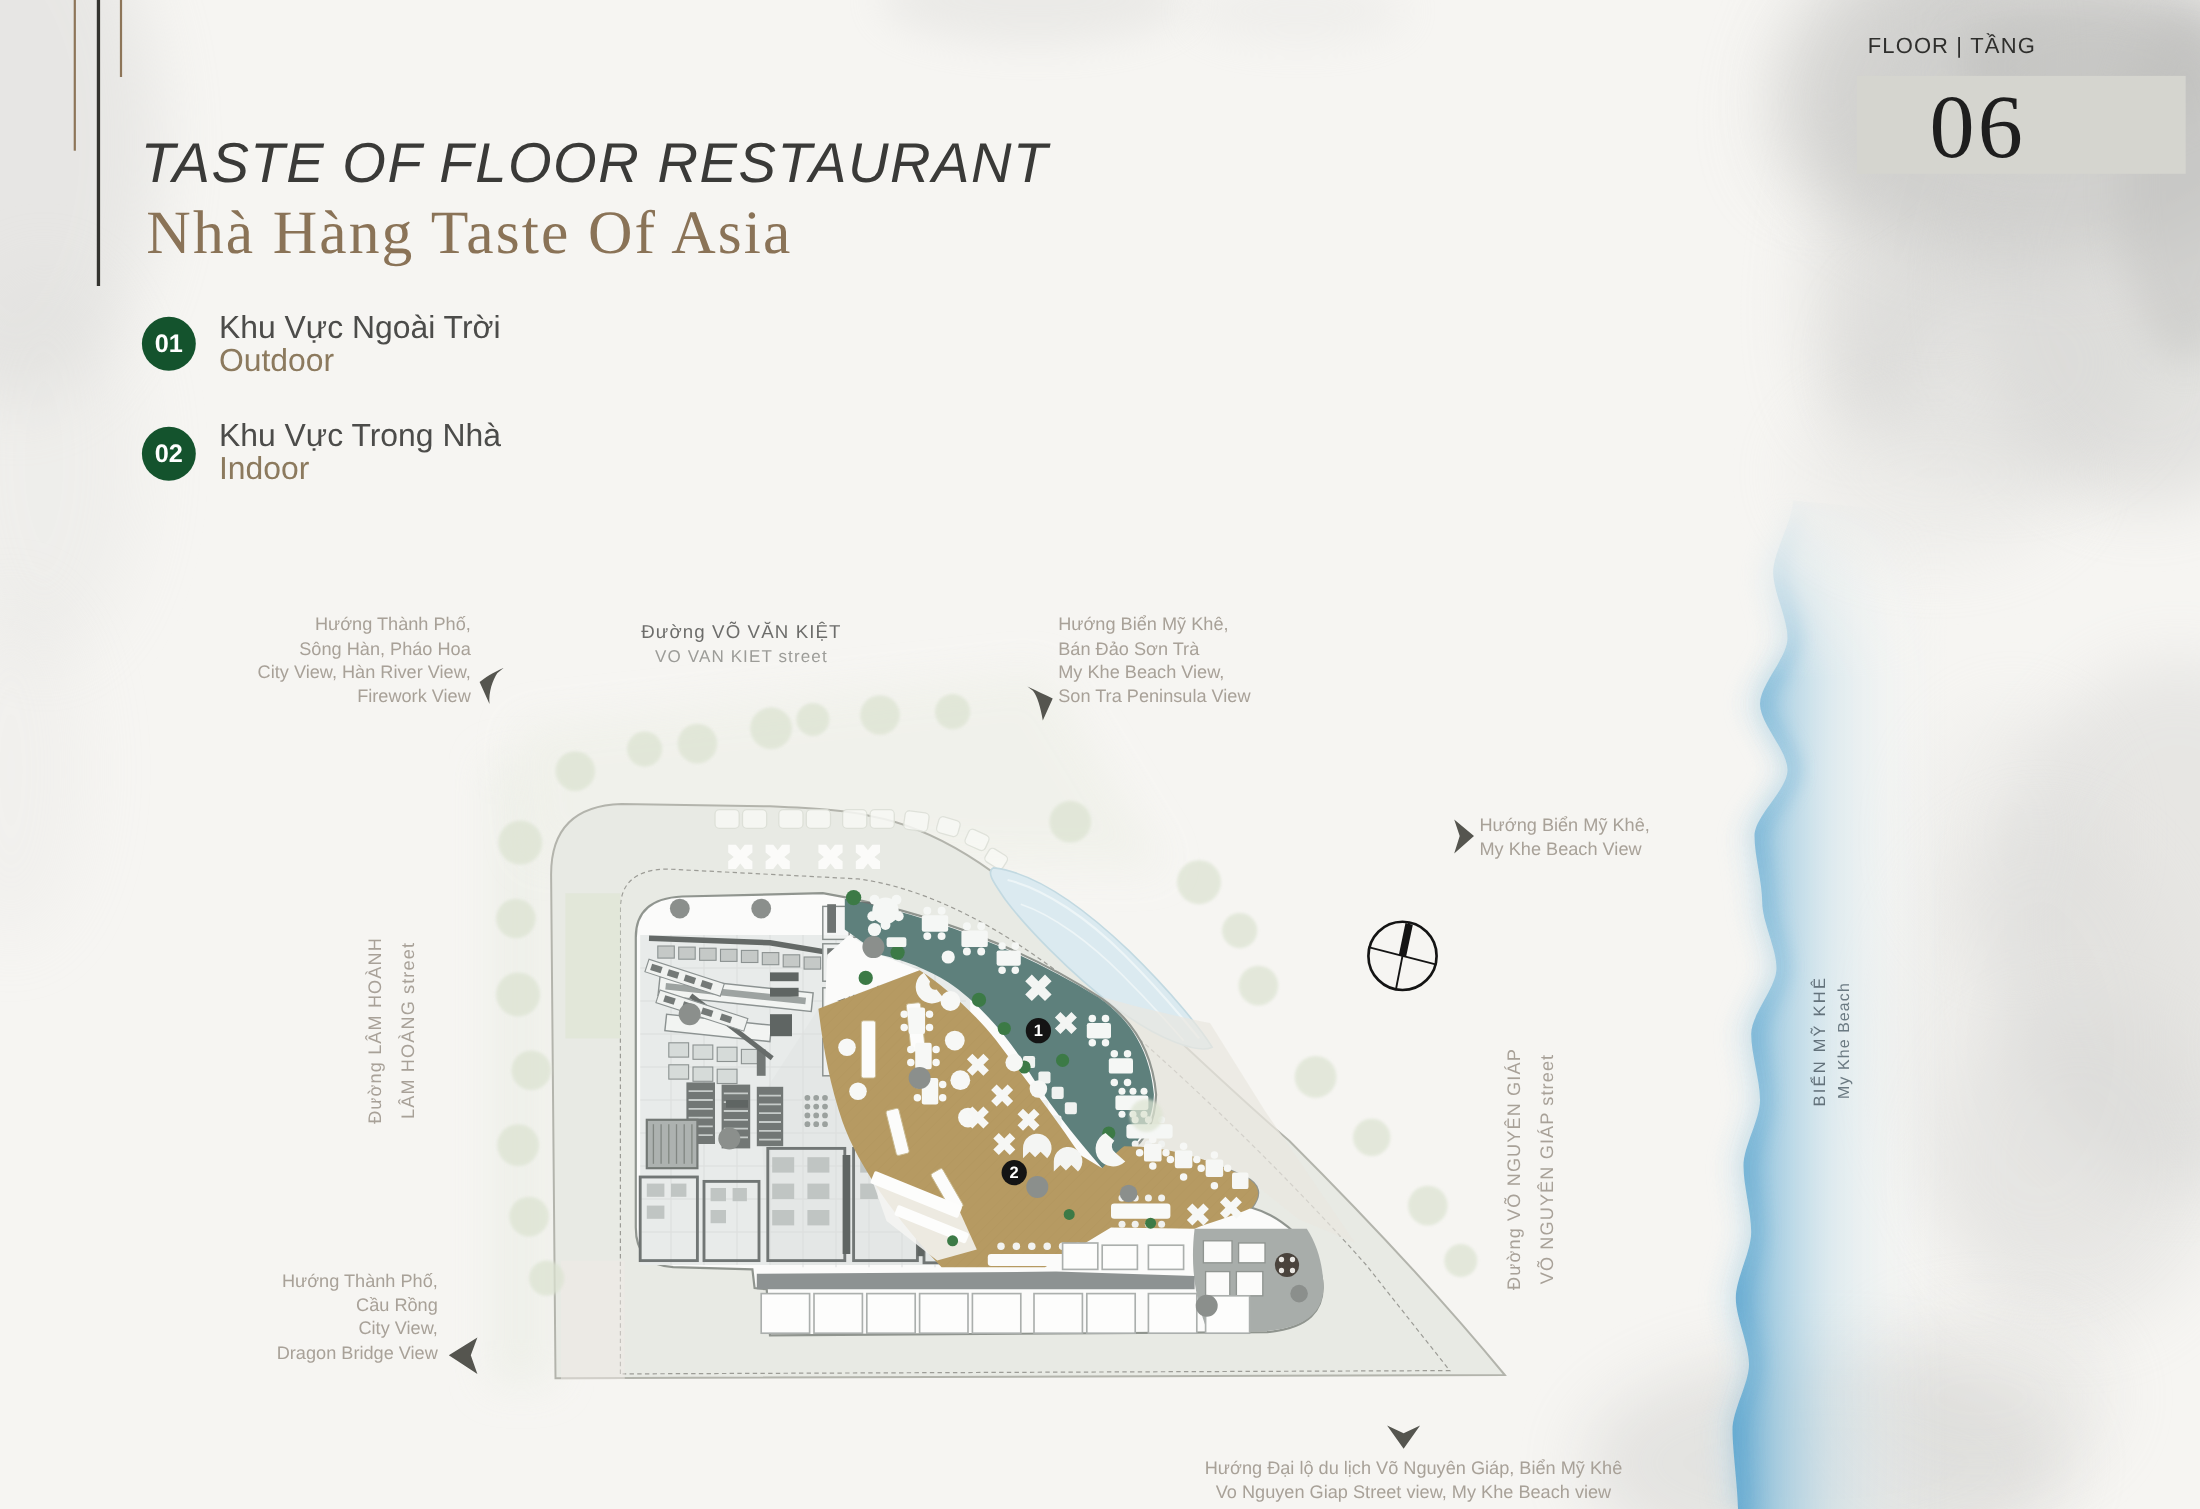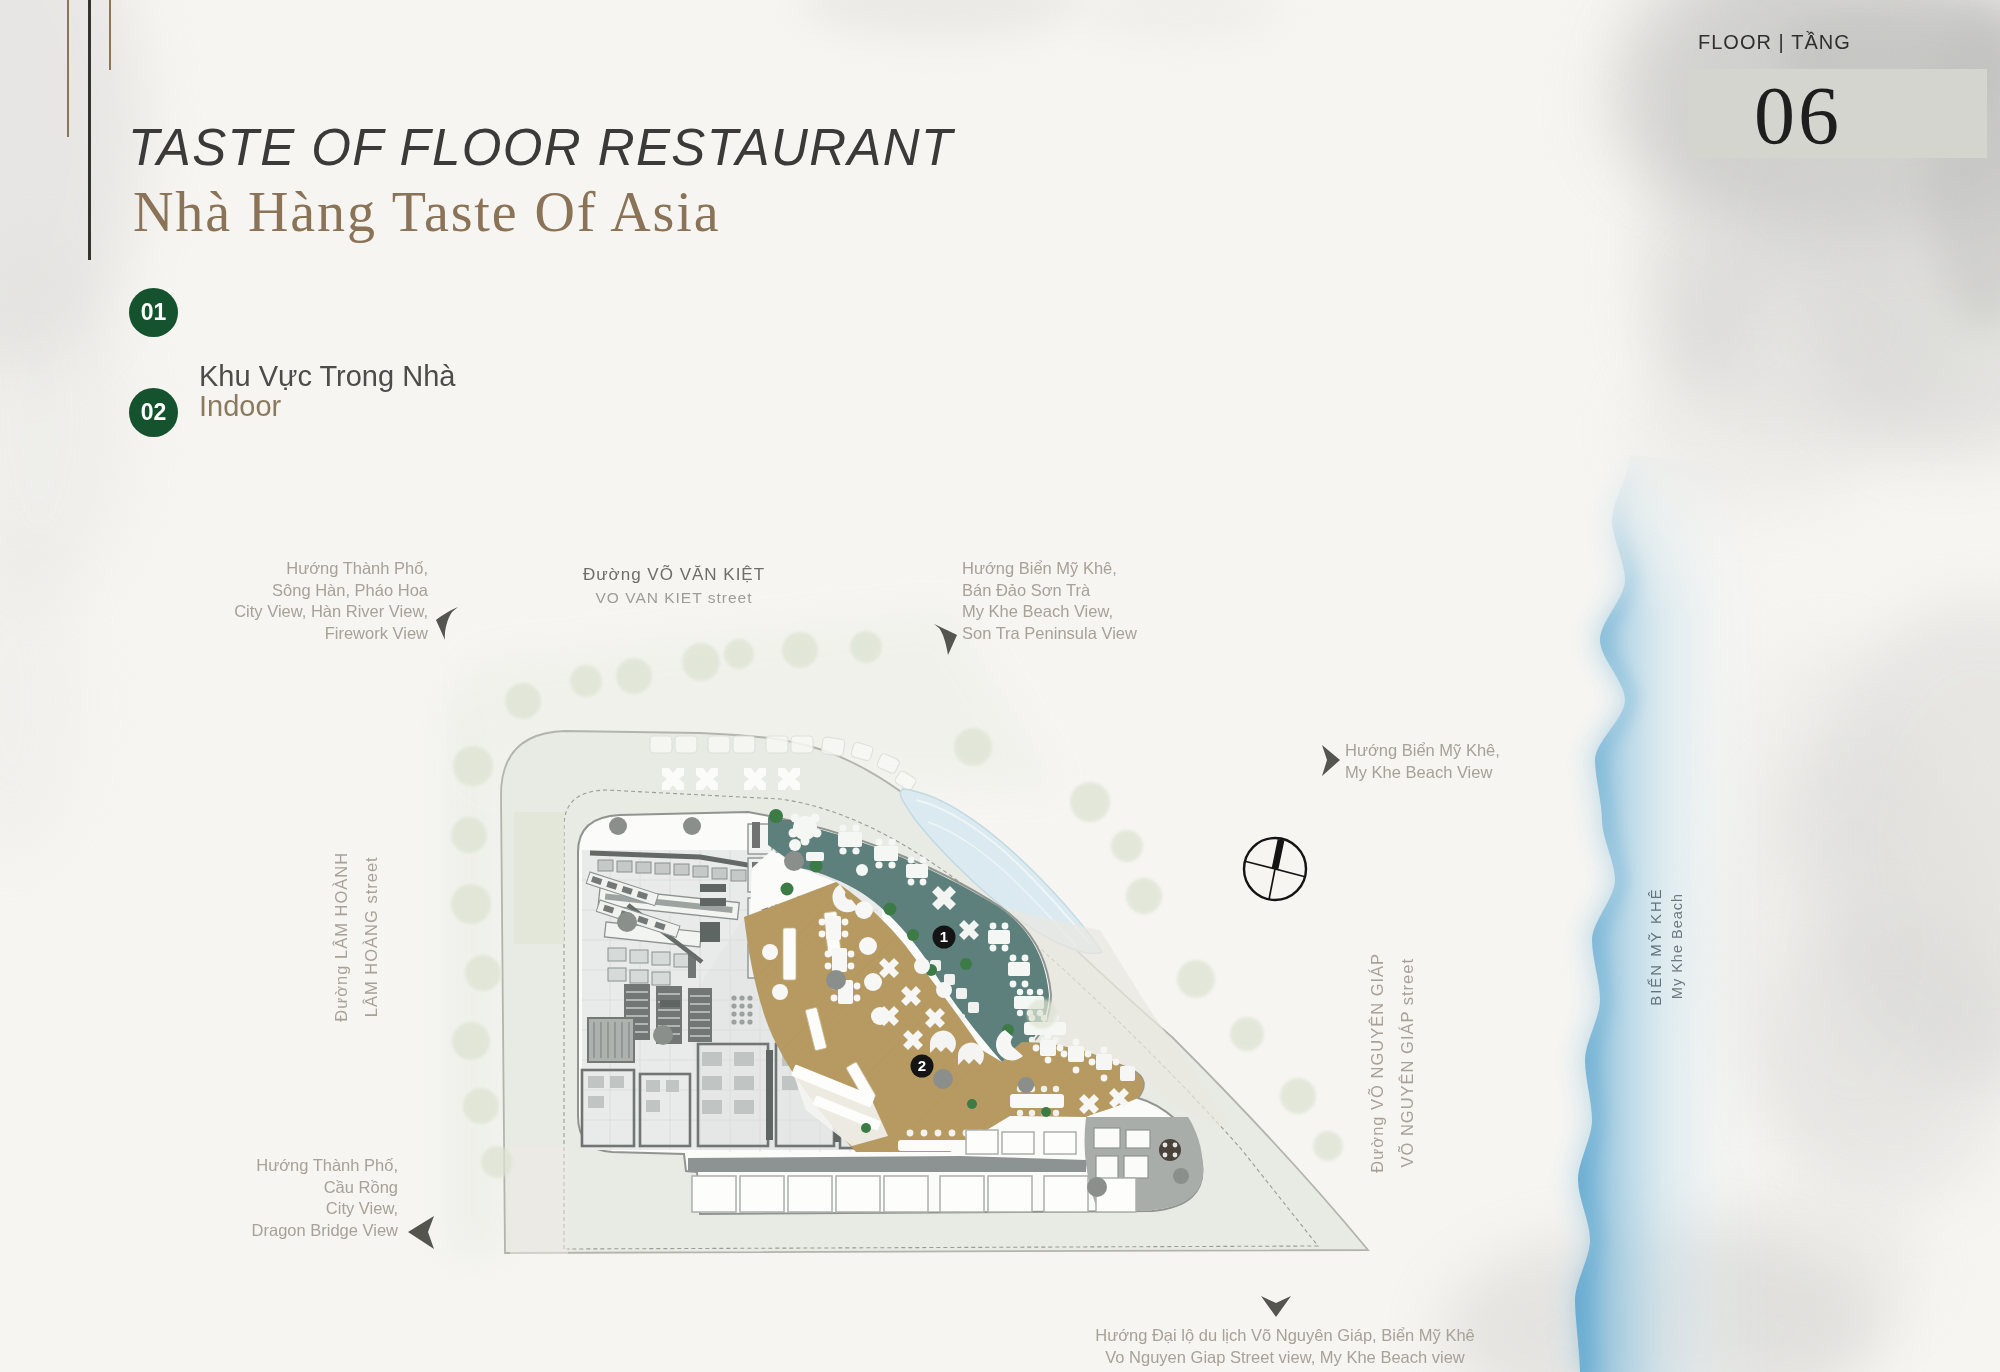--- a/index.html
+++ b/index.html
@@ -615,24 +615,25 @@
 <div class="abs" style="left:88px;top:0;width:2.5px;height:260px;background:#33332f"></div>
 
 <div class="abs" style="left:109px;top:0;width:1.5px;height:70px;background:#8d7558"></div>
 
 <div class="abs" id="title">TASTE OF FLOOR RESTAURANT</div>
 
 <div class="abs" id="subtitle">Nhà Hàng Taste Of Asia</div>
 
 <div class="abs legnum" style="left:129px;top:288px">01</div>
 
+<div class="abs legtxt" style="left:199px;top:283px">Khu Vực Ngoài Trời<br><span class="en">Outdoor</span></div>
 
 <div class="abs legnum" style="left:129px;top:388px">02</div>
 
-<div class="abs legtxt" style="left:199px;top:361px">Khu Vực Trong Nhà<br><span class="en">Indoor</span></div>
+<div class="abs legtxt" style="left:199px;top:381px">Khu Vực Trong Nhà<br><span class="en">Indoor</span></div>
 
 <div class="abs" id="floortang">FLOOR&nbsp;|&nbsp;TẦNG</div>
 
 <div class="abs" id="floorbox"></div>
 
 <div class="abs" id="floornum">06</div>
 
 <div class="abs dir" style="left:148px;top:558px;width:280px;text-align:right">Hướng Thành Phố,<br>Sông Hàn, Pháo Hoa<br>City View, Hàn River View,<br>Firework View</div>
 
 <div class="abs street1" style="left:524px;top:565px;width:300px;text-align:center">Đường VÕ VĂN KIỆT</div>

